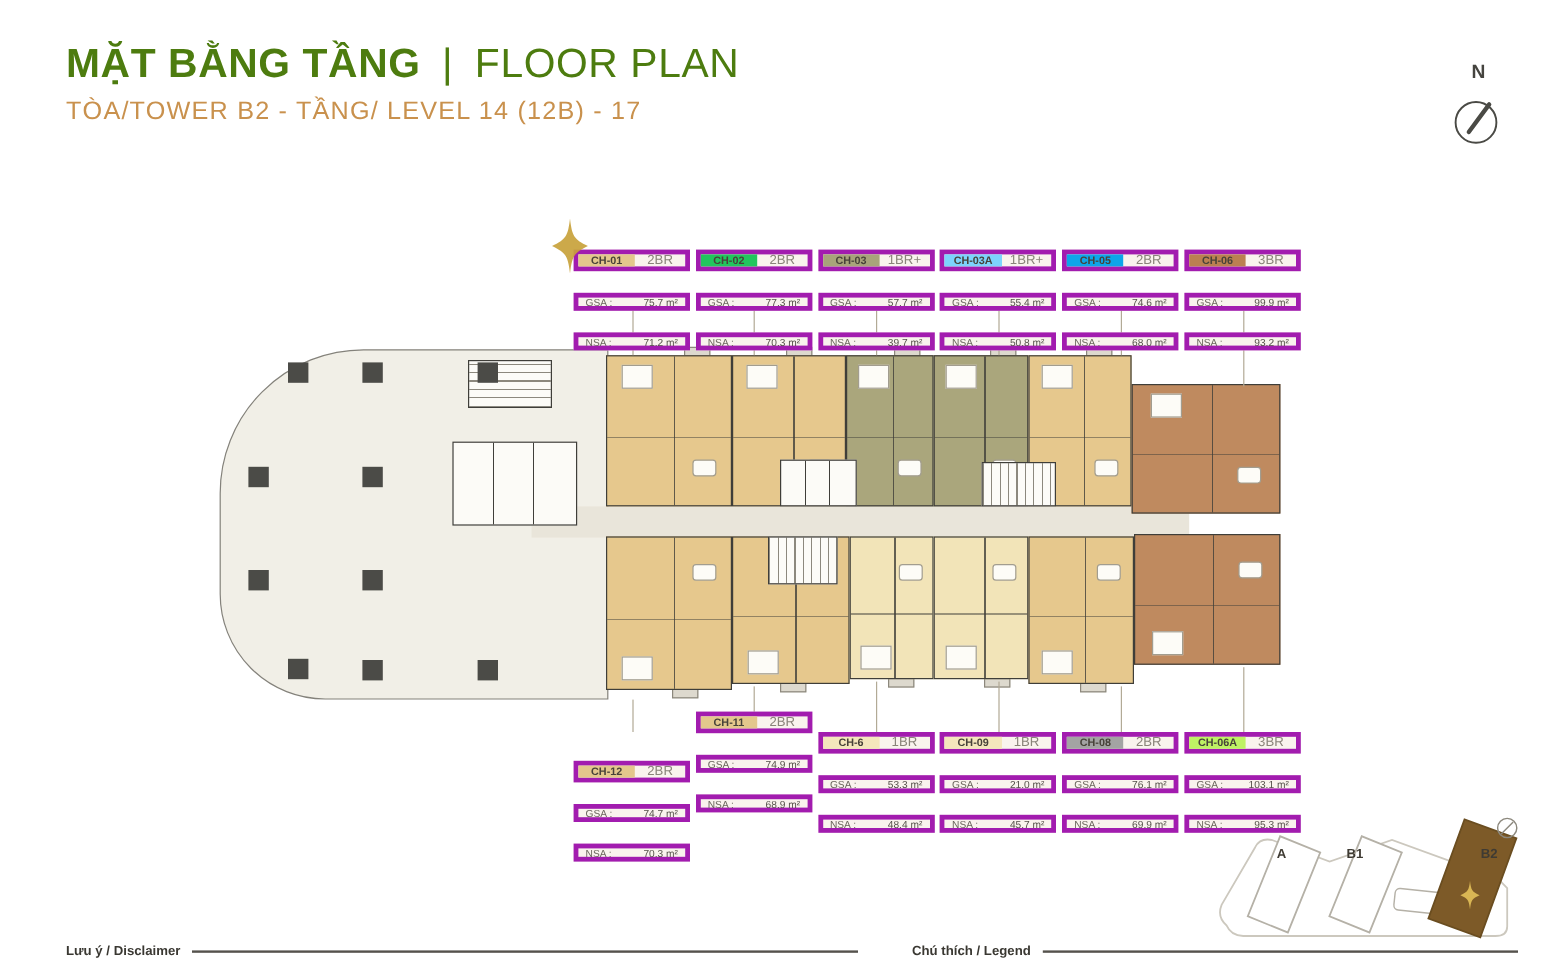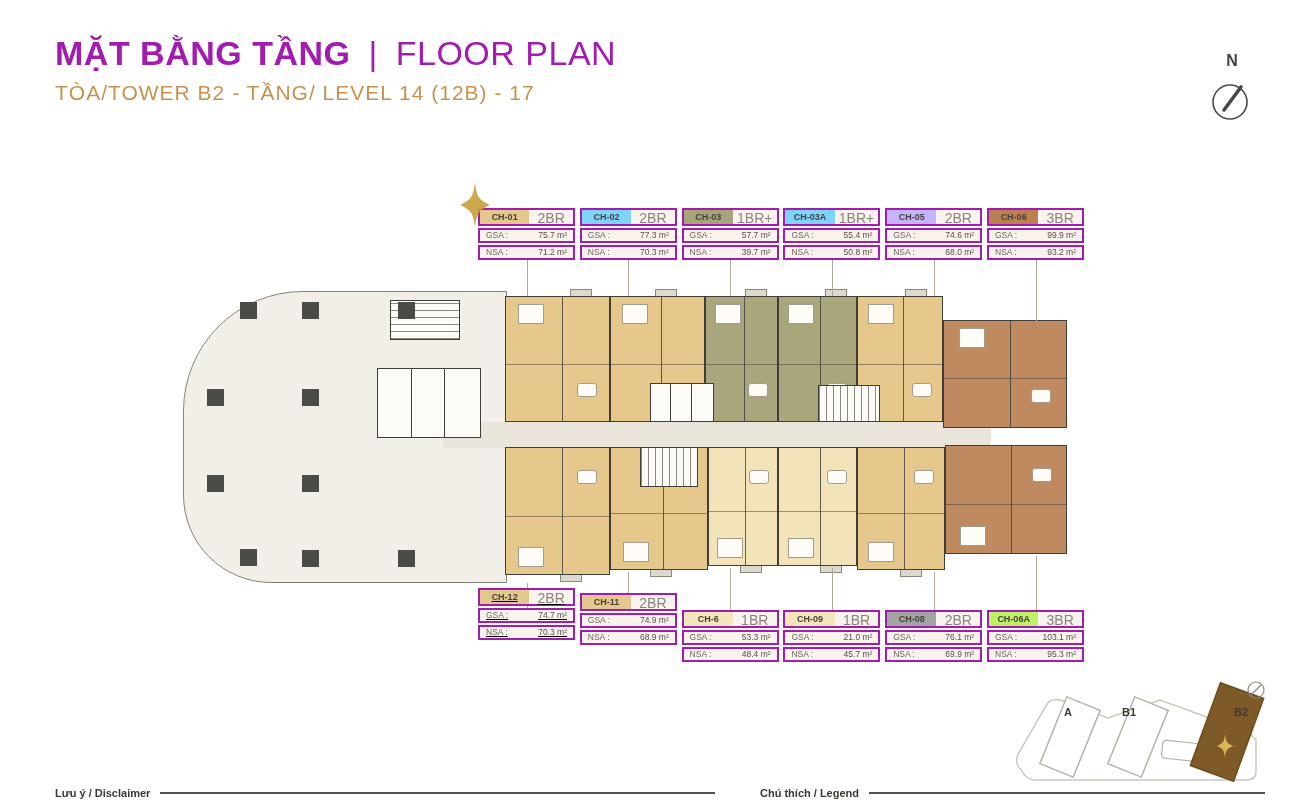--- a/index.html
+++ b/index.html
@@ -1,21 +1,21 @@
 <!DOCTYPE html>
 <html><head>
 <meta charset="utf-8">
 <style>
   html,body{margin:0;padding:0;background:#ffffff;}
   .stage{position:relative;width:1293px;height:800px;background:#ffffff;overflow:hidden;
          font-family:"Liberation Sans",sans-serif;}
 
   
   .hdr{position:absolute;left:55px;top:34px;}
-  .title{font-size:34px;letter-spacing:.5px;color:#a21caf;white-space:nowrap;}
+  .title{font-size:34px;letter-spacing:.5px;color:#4d7c0f;white-space:nowrap;}
   .title .t-vi{font-weight:700;}
   .title .t-sep{font-weight:300;padding:0 8px;}
   .title .t-en{font-weight:400;}
   .subtitle{margin-top:8px;font-size:21px;font-weight:400;letter-spacing:1px;color:#C9914D;}
 
   
   .compass{position:absolute;left:1200px;top:52px;width:64px;height:76px;}
   .compass .n{position:absolute;left:0;top:0;width:64px;text-align:center;
               font-size:16px;font-weight:700;color:#45443F;}
   .compass svg{position:absolute;left:0;top:18px;}
@@ -40,26 +40,26 @@
       linear-gradient(0deg,transparent 0 calc(46% - 1px),rgba(63,62,57,.5) calc(46% - 1px) 46%,transparent 46% 100%);}
   .core{position:absolute;background:#FCFBF7;border:1.5px solid #3F3E39;
         box-sizing:border-box;z-index:4;}
   .core.stair{background-image:repeating-linear-gradient(90deg,#8C887D 0 1px,transparent 1px 7px);}
   .core.elev{background-image:linear-gradient(90deg,transparent 0 calc(33% - 1px),#3F3E39 calc(33% - 1px) 33%,transparent 33% calc(66% - 1px),#3F3E39 calc(66% - 1px) 66%,transparent 66% 100%);}
   .ledge{position:absolute;height:8px;width:22px;background:#DDD9CE;border:1px solid #8C887D;
          box-sizing:border-box;z-index:2;}
 
   
   .unit-card{position:absolute;width:97px;z-index:8;}
-  .uc-band{border:2px solid #a21caf;box-sizing:border-box;background:#F9F3ED;
-           display:flex;margin-bottom:2px;}
+  .uc-band{border:4px solid #a21caf;box-sizing:border-box;background:#F9F3ED;
+           display:flex;align-items:center;margin-bottom:18px;}
   .uc-head{height:18px;padding:0;}
   .uc-id{width:53%;height:100%;display:flex;align-items:center;justify-content:center;
          font-size:9px;font-weight:700;color:#474239;}
-  .uc-type{flex:1;text-align:center;font-size:14px;color:#8A847A;}
+  .uc-type{flex:1;text-align:center;font-size:11px;color:#8A847A;}
   .uc-row{height:15px;justify-content:space-between;padding:0 6px;
           font-size:8.5px;color:#6B665D;}
   .uc-val{color:#55504A;}
   .leader{position:absolute;width:1px;background:#B2AA96;z-index:6;}
 
   
   .star{position:absolute;z-index:9;}
 
   
   .minimap{position:absolute;left:1012px;top:676px;width:278px;height:122px;}
@@ -183,21 +183,21 @@
         <span class="uc-val">75.7 m²</span>
       </div>
       <div class="uc-band uc-row">
         <span class="uc-label">NSA :</span>
         <span class="uc-val">71.2 m²</span>
       </div>
     </div>
     <div class="leader" style="left: 526.5px; top: 258px; height: 38px;"></div>
     <div class="unit-card" style="left: 579.8px; top: 208px;">
       <div class="uc-band uc-head">
-        <span class="uc-id" style="background-color: #7dd3fc;">CH-02</span>
+        <span class="uc-id" style="background-color: #22c55e;">CH-02</span>
         <span class="uc-type">2BR</span>
       </div>
       <div class="uc-band uc-row">
         <span class="uc-label">GSA :</span>
         <span class="uc-val">77.3 m²</span>
       </div>
       <div class="uc-band uc-row">
         <span class="uc-label">NSA :</span>
         <span class="uc-val">70.3 m²</span>
       </div>
@@ -228,21 +228,21 @@
         <span class="uc-val">55.4 m²</span>
       </div>
       <div class="uc-band uc-row">
         <span class="uc-label">NSA :</span>
         <span class="uc-val">50.8 m²</span>
       </div>
     </div>
     <div class="leader" style="left: 831.9px; top: 258px; height: 38px;"></div>
     <div class="unit-card" style="left: 885.2px; top: 208px;">
       <div class="uc-band uc-head">
-        <span class="uc-id" style="background-color: #c4b5fd;">CH-05</span>
+        <span class="uc-id" style="background-color: #0ea5e9;">CH-05</span>
         <span class="uc-type">2BR</span>
       </div>
       <div class="uc-band uc-row">
         <span class="uc-label">GSA :</span>
         <span class="uc-val">74.6 m²</span>
       </div>
       <div class="uc-band uc-row">
         <span class="uc-label">NSA :</span>
         <span class="uc-val">68.0 m²</span>
       </div>
@@ -256,21 +256,21 @@
       <div class="uc-band uc-row">
         <span class="uc-label">GSA :</span>
         <span class="uc-val">99.9 m²</span>
       </div>
       <div class="uc-band uc-row">
         <span class="uc-label">NSA :</span>
         <span class="uc-val">93.2 m²</span>
       </div>
     </div>
     <div class="leader" style="left: 1035.5px; top: 258px; height: 64px;"></div>
-    <div class="unit-card" style="left: 478px; top: 588px; text-decoration: underline;">
+    <div class="unit-card" style="left: 478px; top: 634px;">
       <div class="uc-band uc-head">
         <span class="uc-id" style="background-color: rgb(227, 199, 140);">CH-12</span>
         <span class="uc-type">2BR</span>
       </div>
       <div class="uc-band uc-row">
         <span class="uc-label">GSA :</span>
         <span class="uc-val">74.7 m²</span>
       </div>
       <div class="uc-band uc-row">
         <span class="uc-label">NSA :</span>

